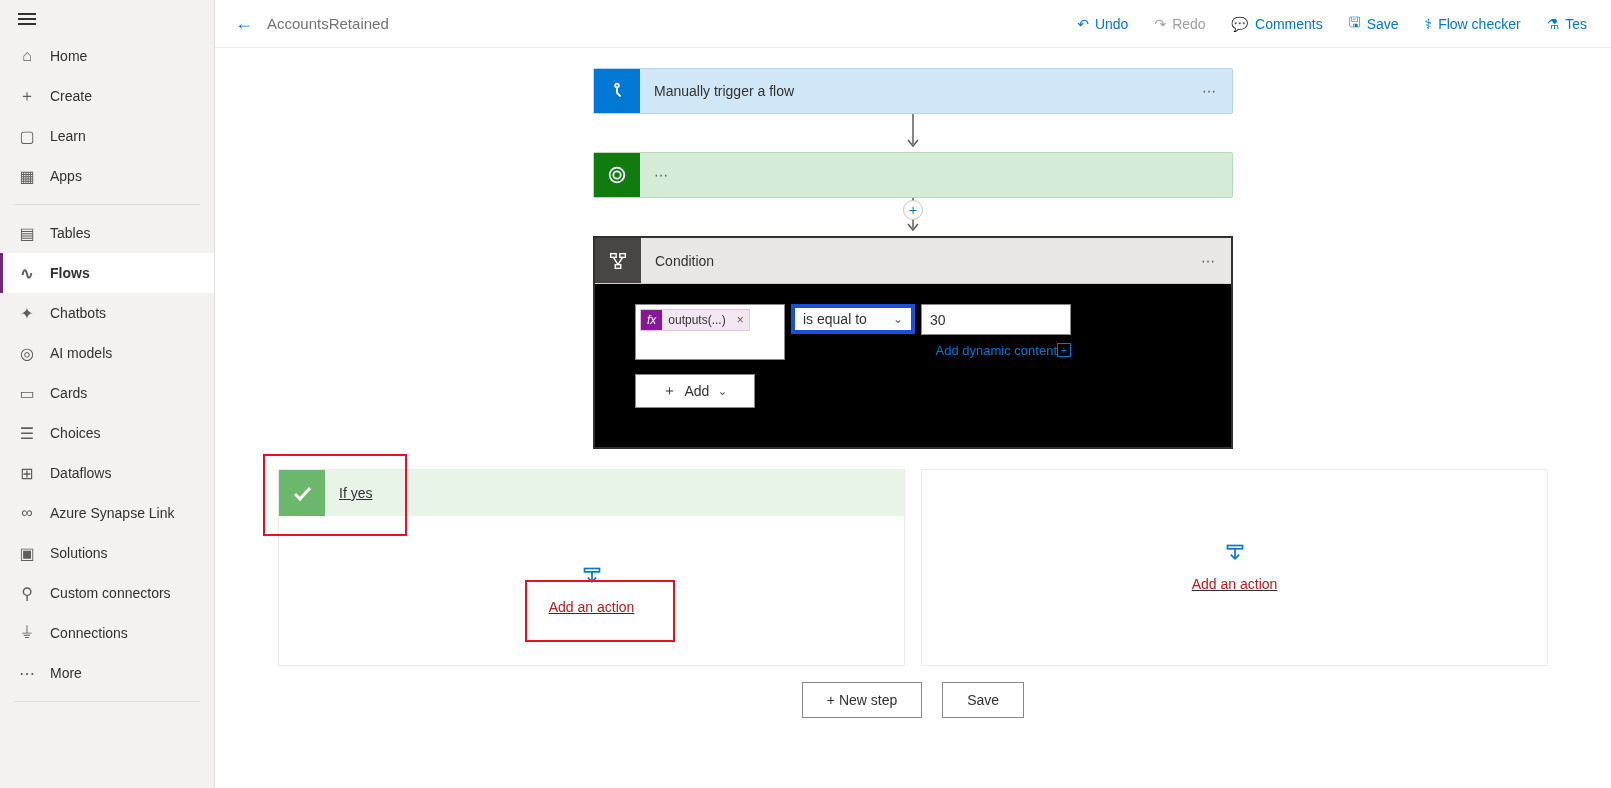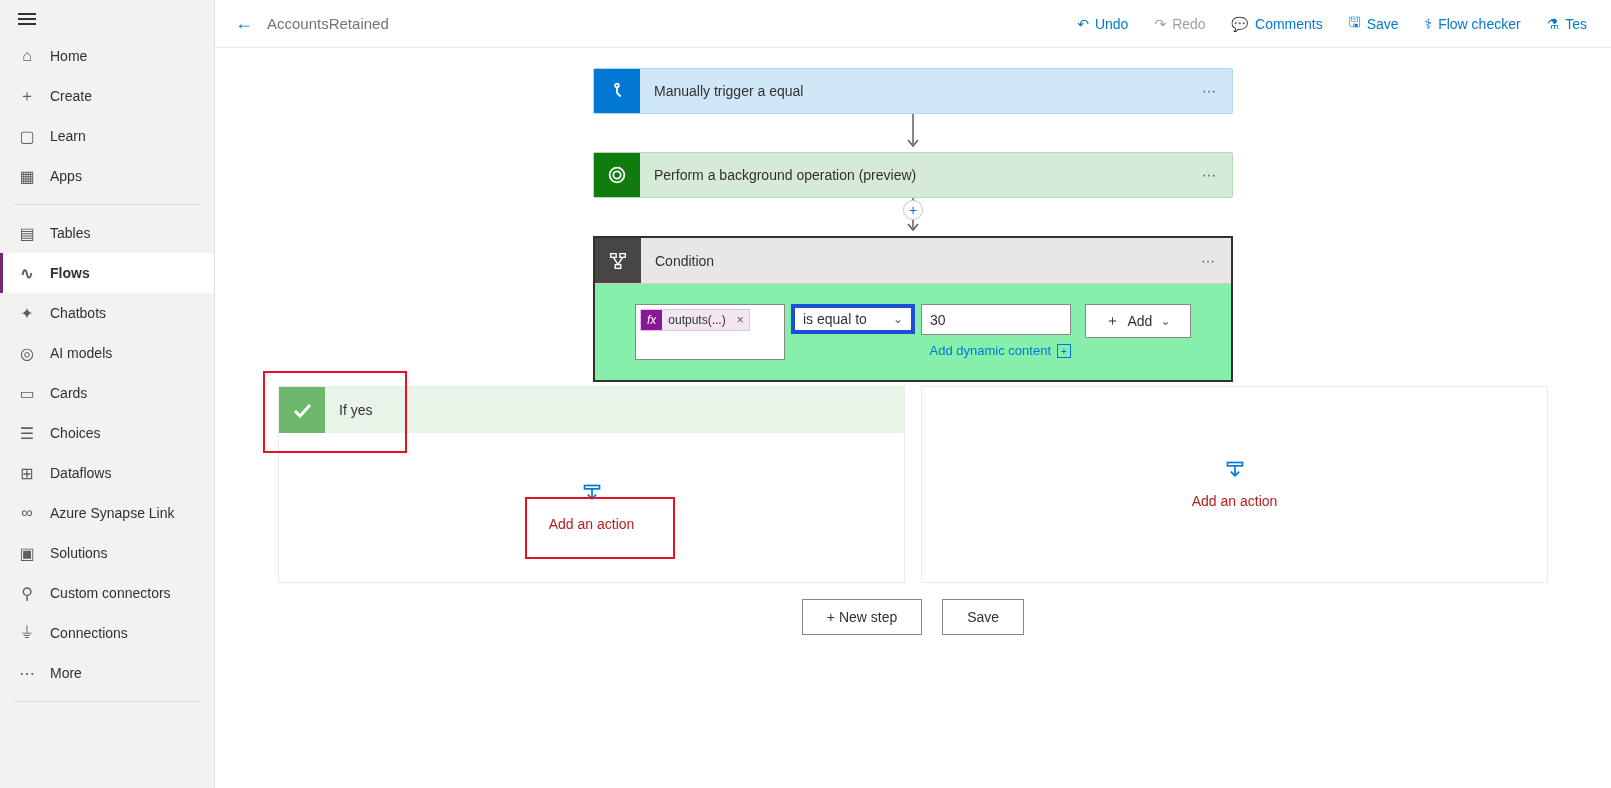--- a/index.html
+++ b/index.html
@@ -38,41 +38,41 @@
 .step-icon.darkgreen { background: #107c10; }
 .step-icon.dark { background: #484644; }
 .step-title { padding-left: 14px; flex:1; font-size: 14px; color:#323130; }
 .step-more { padding: 0 14px; color:#605e5c; cursor:pointer; letter-spacing:2px; }
 
 .arrow { display:flex; flex-direction:column; align-items:center; height: 38px; justify-content:center; position:relative; }
 .arrow svg { display:block; }
 .plus-bubble { position:absolute; top:2px; width:20px; height:20px; border:1px solid #c8c6c4; border-radius:50%; background:#fff; display:flex; align-items:center; justify-content:center; color:#0078d4; font-size:14px; cursor:pointer; }
 
 
-.condition-card { width: 640px; border: 2px solid #323130; background:#86efac; }
+.condition-card { width: 640px; border: 2px solid #323130; background:#000000; }
 .condition-header { display:flex; align-items:center; height:46px; background:#e9e7e5; border-bottom:1px solid #d2d0ce; }
-.condition-body { padding: 20px 40px 20px 40px; display:flex; flex-direction:row; gap:14px; }
+.condition-body { padding: 20px 40px 39px 40px; display:flex; flex-direction:column; gap:14px; }
 
 .cond-row { display:flex; gap:6px; align-items:flex-start; }
 .op-box { display:flex; align-items:flex-start; border:1px solid #8a8886; height:56px; width:150px; background:#fff; padding:4px; }
 .token { display:inline-flex; align-items:center; background:#f3e6f3; border:1px solid #e3c3e3; font-size:12px; color:#323130; }
 .token-fx { background:#881798; color:#fff; padding:3px 6px; font-style:italic; font-family: "Segoe UI", sans-serif; }
 .token-label { padding: 3px 6px; }
 .token-x { padding: 0 5px; color:#605e5c; cursor:pointer; }
 .select-box { border:4px solid #1d4ed8; height:30px; width:124px; display:flex; align-items:center; padding:0 8px; background:#fff; justify-content:space-between; cursor:pointer; }
 .chev { color:#605e5c; font-size:12px; }
 .value-box { border:1px solid #8a8886; height:31px; width:150px; padding:0 8px; display:flex; align-items:center; background:#fff; }
 
-.dynamic-link { font-size:13px; color:#0078d4; cursor:pointer; display:flex; align-items:flex-end; gap:6px; justify-content:flex-end; }
+.dynamic-link { font-size:13px; color:#0078d4; cursor:pointer; display:flex; align-items:flex-start; justify-content:flex-end; }
 .dyn-icon { border:1px solid #0078d4; width:14px; height:14px; display:inline-flex; align-items:center; justify-content:center; font-size:10px; }
 
 .add-btn { border:1px solid #8a8886; height:34px; width:120px; display:flex; align-items:center; justify-content:center; gap:8px; cursor:pointer; background:#fff; }
 
 
-.branches { display:flex; gap:16px; margin-top:4px; width: 1310px; margin-left:auto; margin-right:auto; padding: 0 20px; }
+.branches { display:flex; gap:16px; margin-top:20px; width: 1310px; margin-left:auto; margin-right:auto; padding: 0 20px; text-decoration: underline; }
 .branch { flex:1; border:1px solid #edebe9; background:#fff; display:flex; flex-direction:column; }
 .branch-header { height:46px; display:flex; align-items:center; }
 .branch-header.yes { background:#e8f4e8; }
 .branch-header.no { background:#fde7e9; }
 .branch-icon { width:46px; height:46px; display:flex; align-items:center; justify-content:center; font-size:22px; color:#fff; }
 .branch-icon.yes { background:#6bb76b; }
 .branch-icon.no { background:#d13438; }
 .branch-label { padding-left:14px; font-size:14px; }
 .branch-body { flex:1; display:flex; align-items:center; justify-content:center; padding: 50px 0; }
 .add-action { display:flex; align-items:center; gap:10px; color:#b91c1c; cursor:pointer; font-size:14px;flex-direction:column; }
@@ -200,39 +200,38 @@
     <div class="canvas">
       <div class="flow-col">
 
         <div class="step-card">
           <div class="step-icon blue">
             <svg width="22" height="22" viewBox="0 0 24 24" fill="none" stroke="#fff" stroke-width="2">
                 <circle cx="12" cy="6" r="2"></circle>
                 <path d="M12 8v6l4 4"></path>
               </svg>
           </div>
-          <span class="step-title">Manually trigger a equal</span>
+          <span class="step-title">Manually trigger a flow</span>
           <span class="step-more">⋯</span>
         </div>
 
         <div class="arrow">
           <svg width="14" height="38">
               <line x1="7" y1="0" x2="7" y2="30" stroke="#605e5c" stroke-width="1.5"></line>
               <polyline points="2,26 7,32 12,26" fill="none" stroke="#605e5c" stroke-width="1.5"></polyline>
             </svg>
         </div>
 
         <div class="step-card green">
           <div class="step-icon darkgreen">
             <svg width="22" height="22" viewBox="0 0 24 24" fill="none" stroke="#fff" stroke-width="2">
                 <circle cx="12" cy="12" r="8"></circle>
                 <path d="M8 12a4 4 0 018 0 4 4 0 01-8 0"></path>
               </svg>
           </div>
-          <span class="step-title">Perform a background operation (preview)</span>
           <span class="step-more">⋯</span>
         </div>
 
         <div class="arrow">
           <div class="plus-bubble">+</div>
           <svg width="14" height="38">
               <line x1="7" y1="0" x2="7" y2="30" stroke="#605e5c" stroke-width="1.5"></line>
               <polyline points="2,26 7,32 12,26" fill="none" stroke="#605e5c" stroke-width="1.5"></polyline>
             </svg>
         </div>

